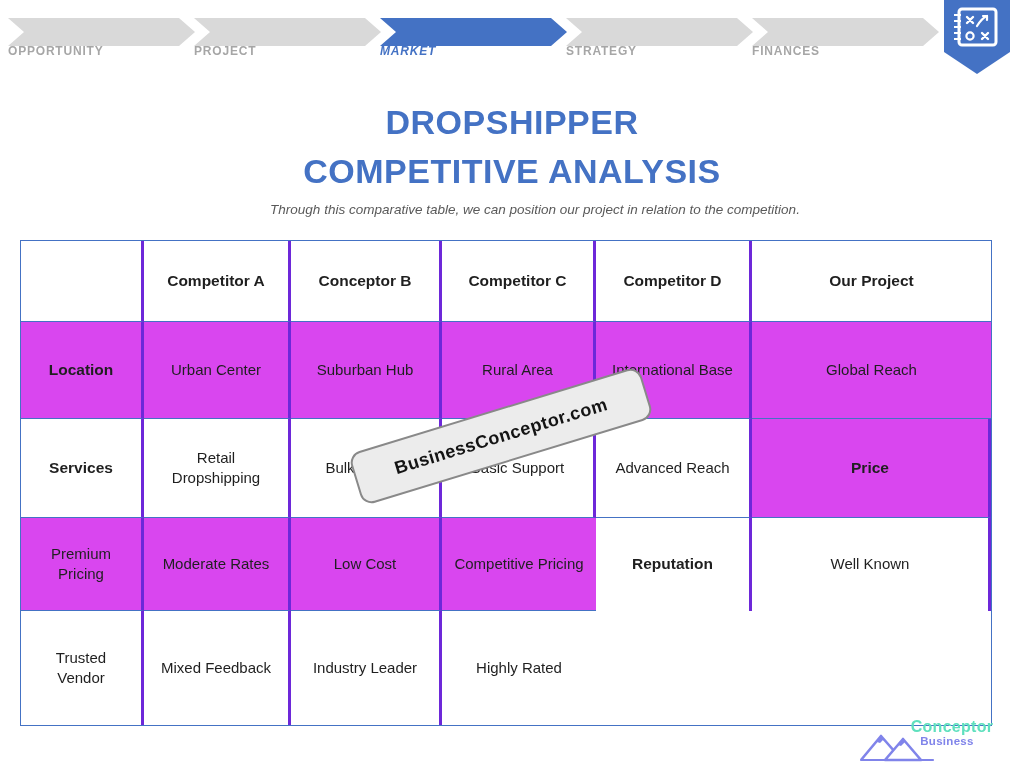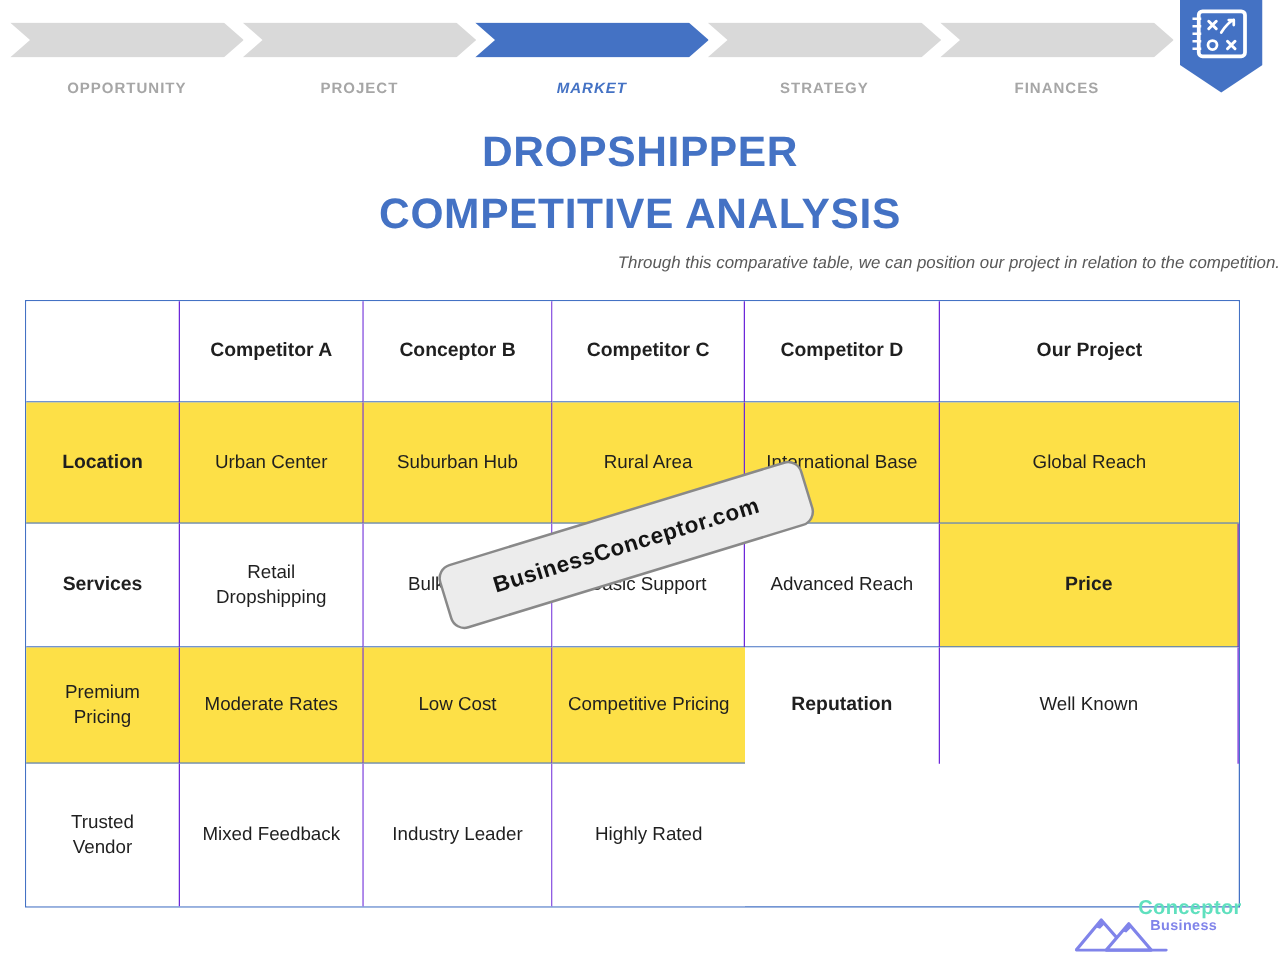--- a/index.html
+++ b/index.html
@@ -8,60 +8,60 @@
   .slide { position: relative; width: 1024px; height: 768px; background: #ffffff; }
 
   
   .chev {
     position: absolute; top: 18px; height: 28px; width: 187px;
     background: #d9d9d9;
     clip-path: polygon(0 0, calc(100% - 16px) 0, 100% 50%, calc(100% - 16px) 100%, 0 100%, 16px 50%);
   }
   .chev.active { background: #4472c4; }
   .nav-label {
-    position: absolute; top: 63px; width: 187px;
-    text-align: center; font-size: 12px; font-weight: bold;
+    position: absolute; top: 44px; width: 187px;
+    text-align: left; font-size: 12px; font-weight: bold;
     color: #a6a6a6; letter-spacing: 0.8px;
   }
   .nav-label.active { color: #4472c4; font-style: italic; }
 
   .corner-icon { position: absolute; left: 944px; top: 0; }
 
   
   .title {
     position: absolute; left: 0; top: 98px; width: 1024px;
     text-align: center; color: #4472c4; font-size: 34px; font-weight: bold;
     line-height: 49px; letter-spacing: 0.5px;
   }
   .subtitle {
     position: absolute; left: 0; top: 202px; width: 1024px;
-    text-align: right; font-style: italic; font-size: 13.5px; color: #595959; padding-left: 46px;
+    text-align: center; font-style: italic; font-size: 13.5px; color: #595959; padding-left: 46px;
   }
 
   
   .ctable {
     position: absolute; left: 20px; top: 240px;
     display: grid;
     grid-template-columns: 123px 147px 151px 154px 156px 239px;
     grid-template-rows: 81px 97px 99px 93px 114px;
     border: 1.5px solid #4472c4;
   }
   .cell {
-    border-right: 1px solid #6d28d9;
+    border-right: 3px solid #6d28d9;
     border-bottom: 1px solid #4472c4;
     display: flex; align-items: center; justify-content: center;
     text-align: center; padding: 4px 12px;
     font-size: 15px; color: #1f1f1f; line-height: 1.35;
     background: #ffffff;
   }
   .cell.lastcol { border-right: none; }
   .cell.lastrow { border-bottom: none; }
   .cell.colhead { font-weight: bold; font-size: 15.5px; }
   .cell.rowhead { font-weight: bold; font-size: 15.5px; }
-  .cell.shaded { background: #fde047; }
+  .cell.shaded { background: #d946ef; }
 
   
   .watermark {
     position: absolute; left: 349px; top: 409px; width: 304px; height: 54px;
     background: #ececec; border: 2px solid #898989; border-radius: 12px;
     transform: rotate(-17deg);
     display: flex; align-items: center; justify-content: center;
     font-size: 18px; font-weight: bold; color: #141414; letter-spacing: 0.5px;
     z-index: 6;
   }

